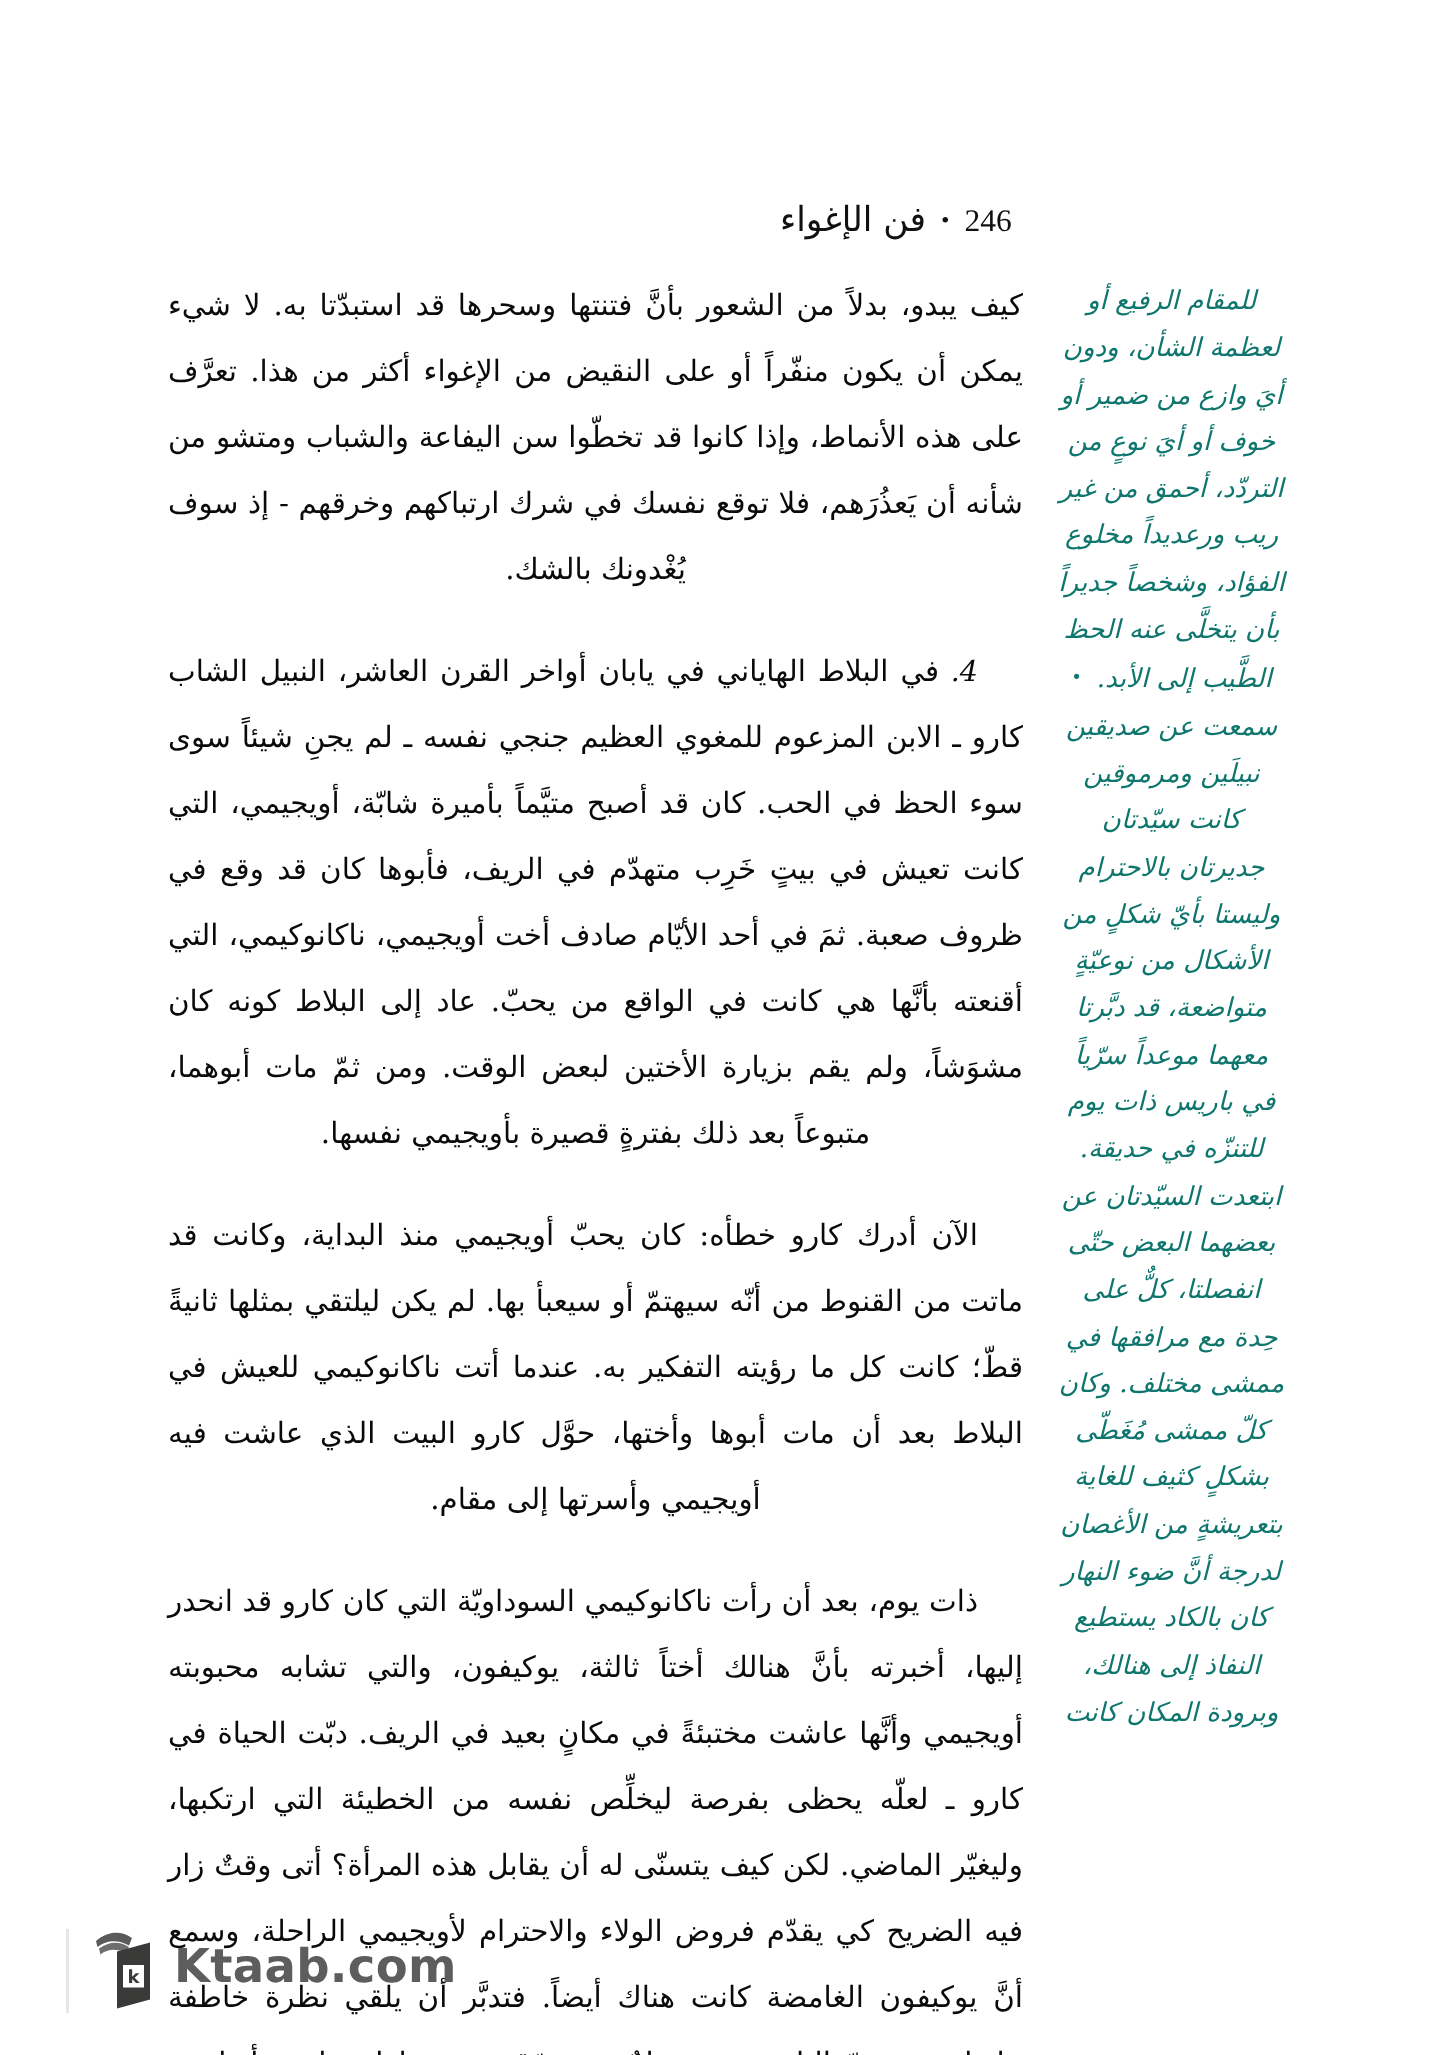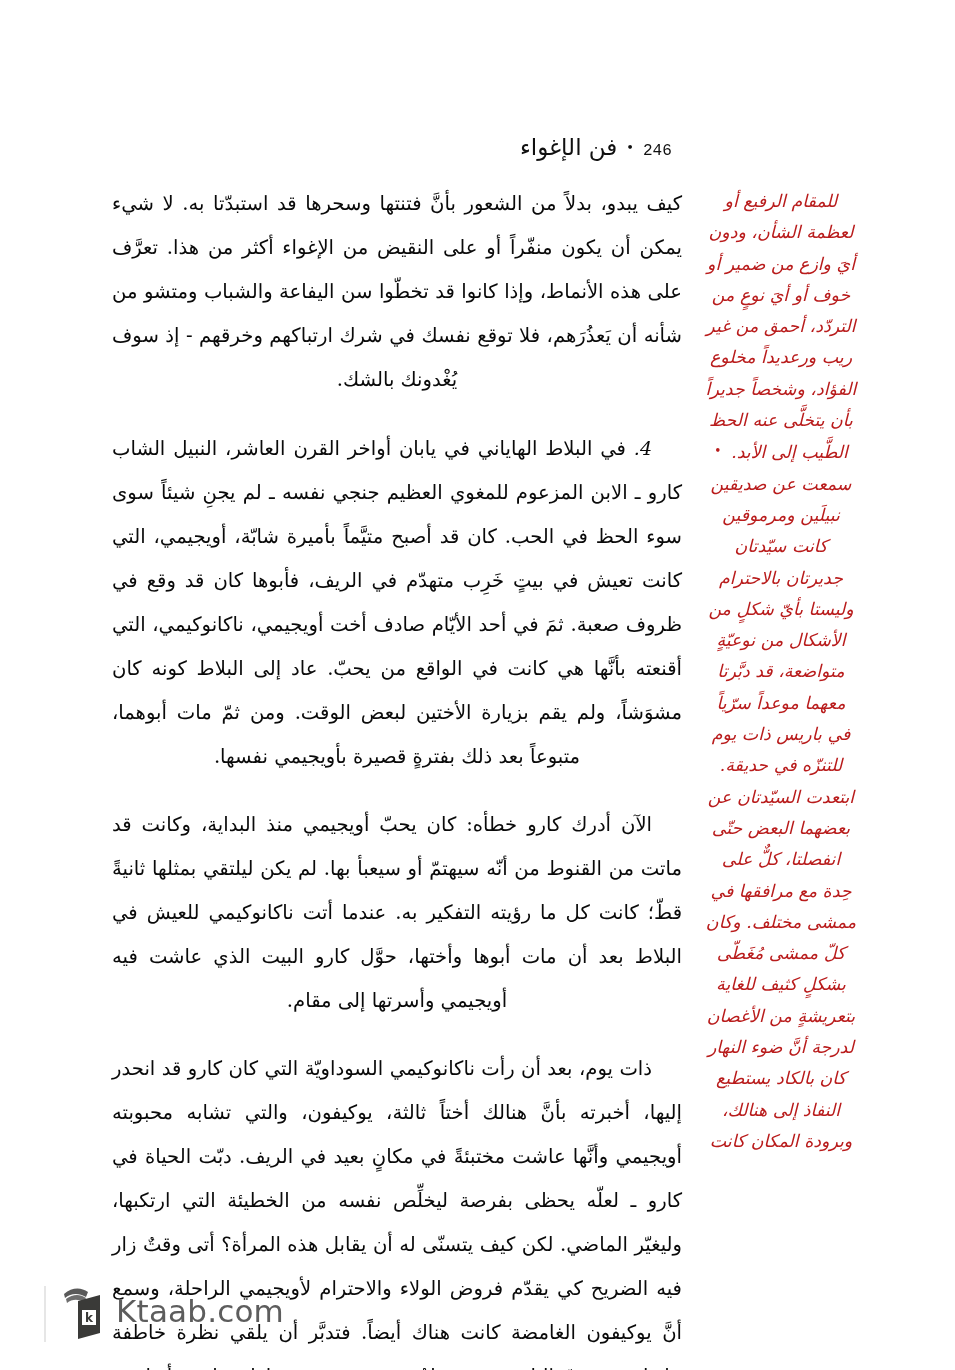--- a/index.html
+++ b/index.html
@@ -42,22 +42,22 @@
     font-size: 23px;
     letter-spacing: .2px;
   }
   .running-head .rh-dot {
     display: inline-block;
     margin: 0 9px 0 9px;
     font-size: 13px;
     vertical-align: 3px;
   }
   .running-head .rh-page {
-    font-family: Liberation Mono, monospace;
-    font-size: 16px;
+    font-family: Liberation Serif, serif;
+    font-size: 21px;
     letter-spacing: .3px;
   }
 
   
   .body-col {
     position: absolute;
     top: 182px;
     left: 112px;
     width: 570px;
     direction: rtl;
@@ -92,21 +92,21 @@
     position: absolute;
     top: 186px;
     right: 98px;
     width: 152px;
     direction: rtl;
     text-align: center;
     font-family: "DejaVu Serif", "Liberation Serif", serif;
     font-style: italic;
     font-size: 17.4px;
     line-height: 31.3px;
-    color: #b91c1c;
+    color: #0f766e;
   }
   .margin-col .note {
     margin: 0;
     text-align: center;
   }
   .margin-col .note + .note {
     margin-top: 0;
   }
   .margin-col .end-dot {
     display: inline-block;
@@ -133,20 +133,21 @@
     margin-right: 10px;
   }
   .wm-icon svg { display: block; }
   .wm-text {
     font-family: "DejaVu Sans", "Liberation Sans", sans-serif;
     font-size: 31px;
     color: #5d5d5d;
     letter-spacing: .2px;
     line-height: 1;
     padding-bottom: 3px;
+    font-weight: bold;
   }
   .wm-spine {
     position: absolute;
     left: 44px;
     top: 1286px;
     width: 2px;
     height: 56px;
     background: #e6e6e6;
   }
 </style>

